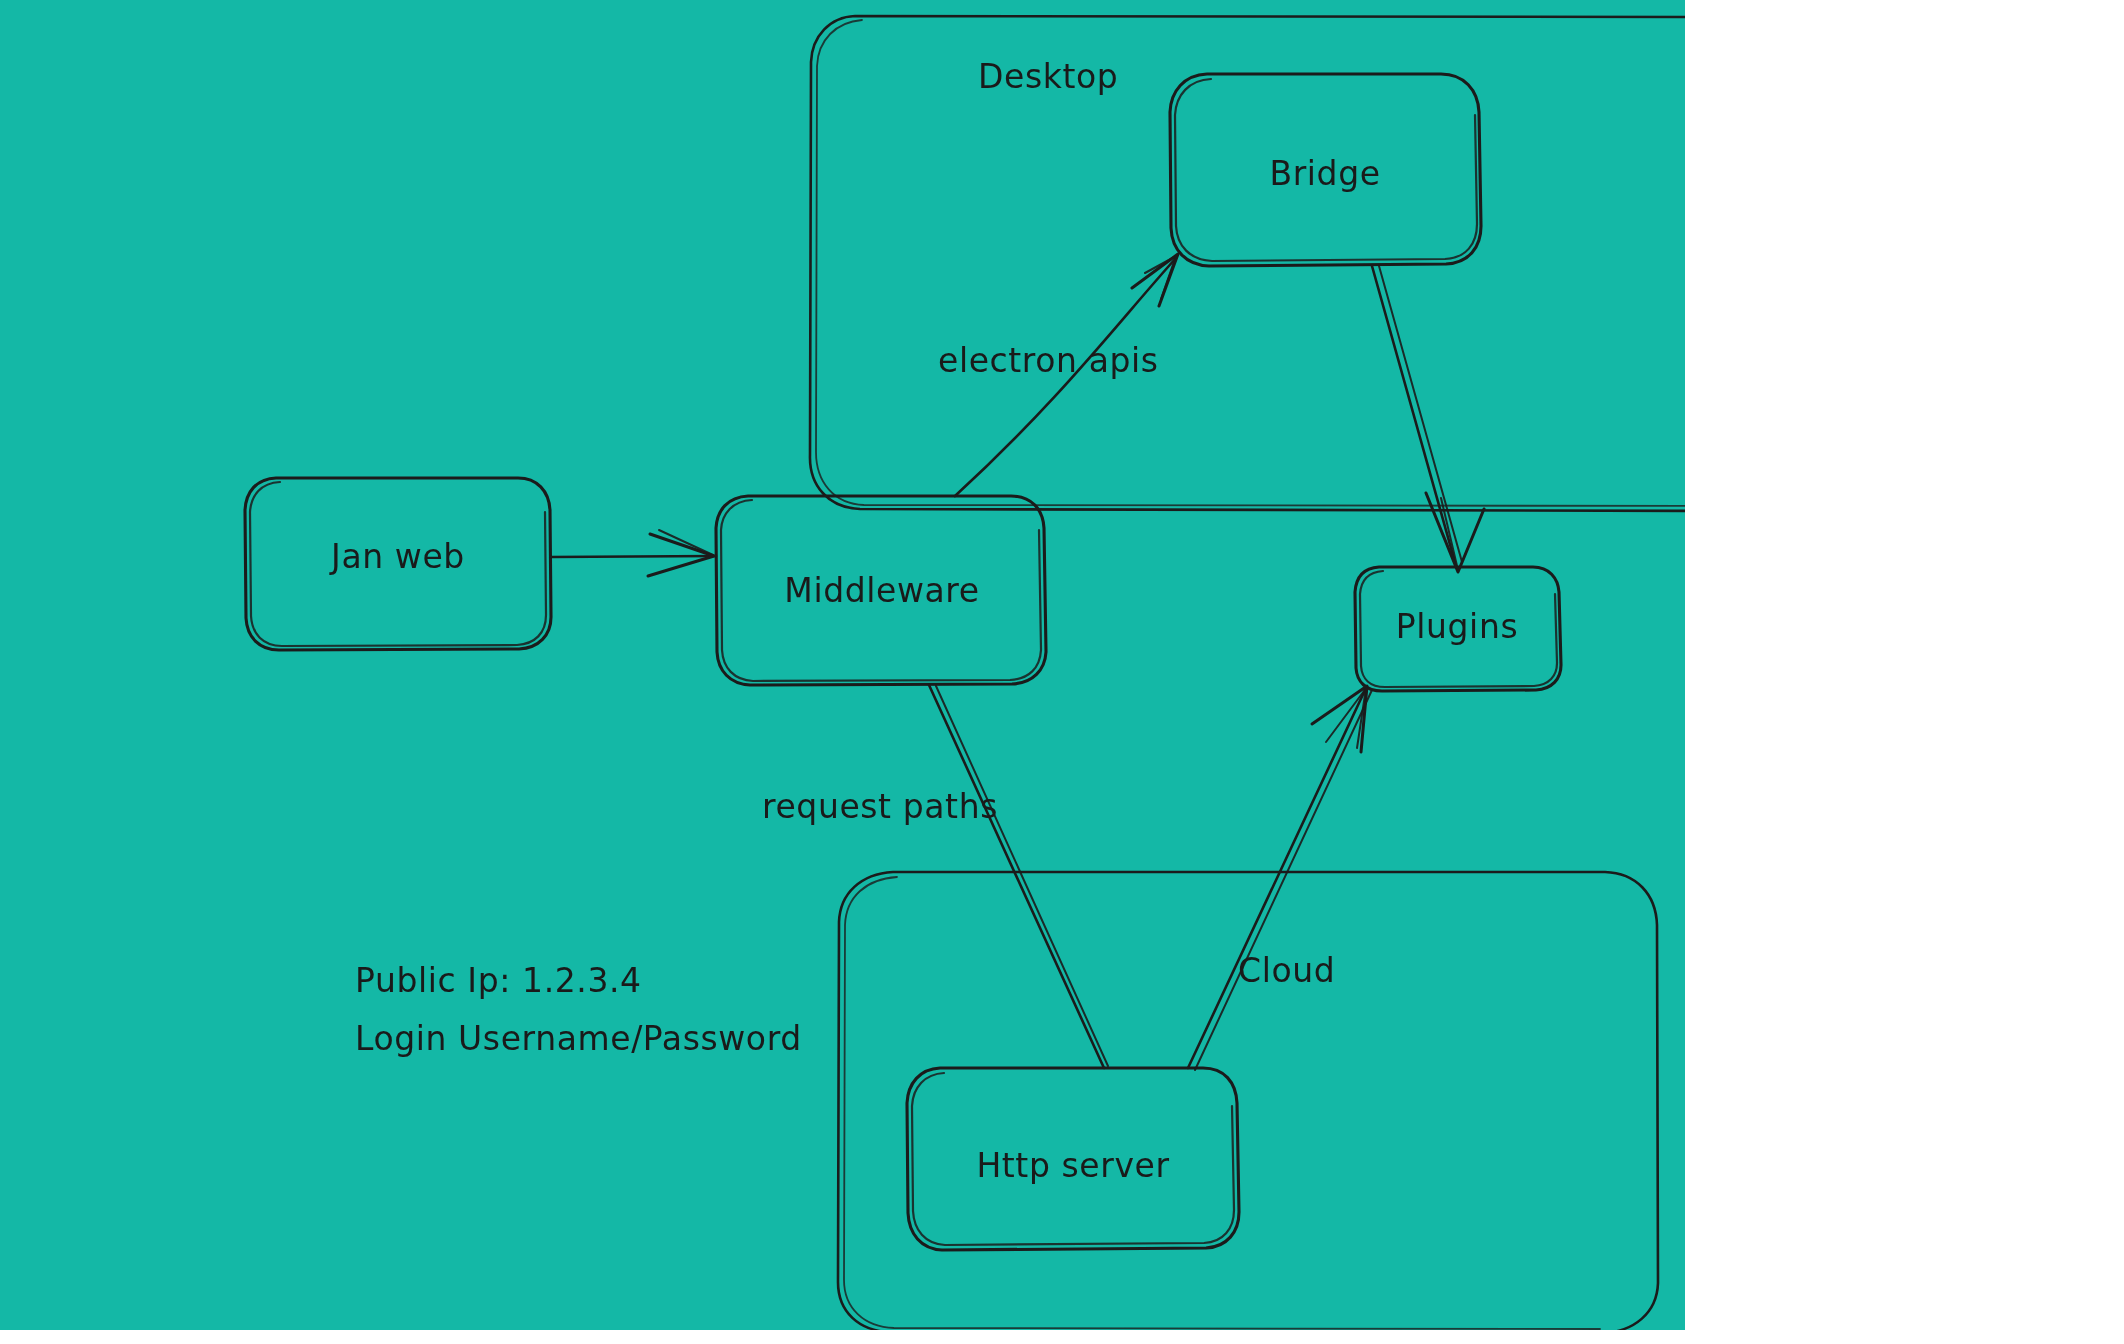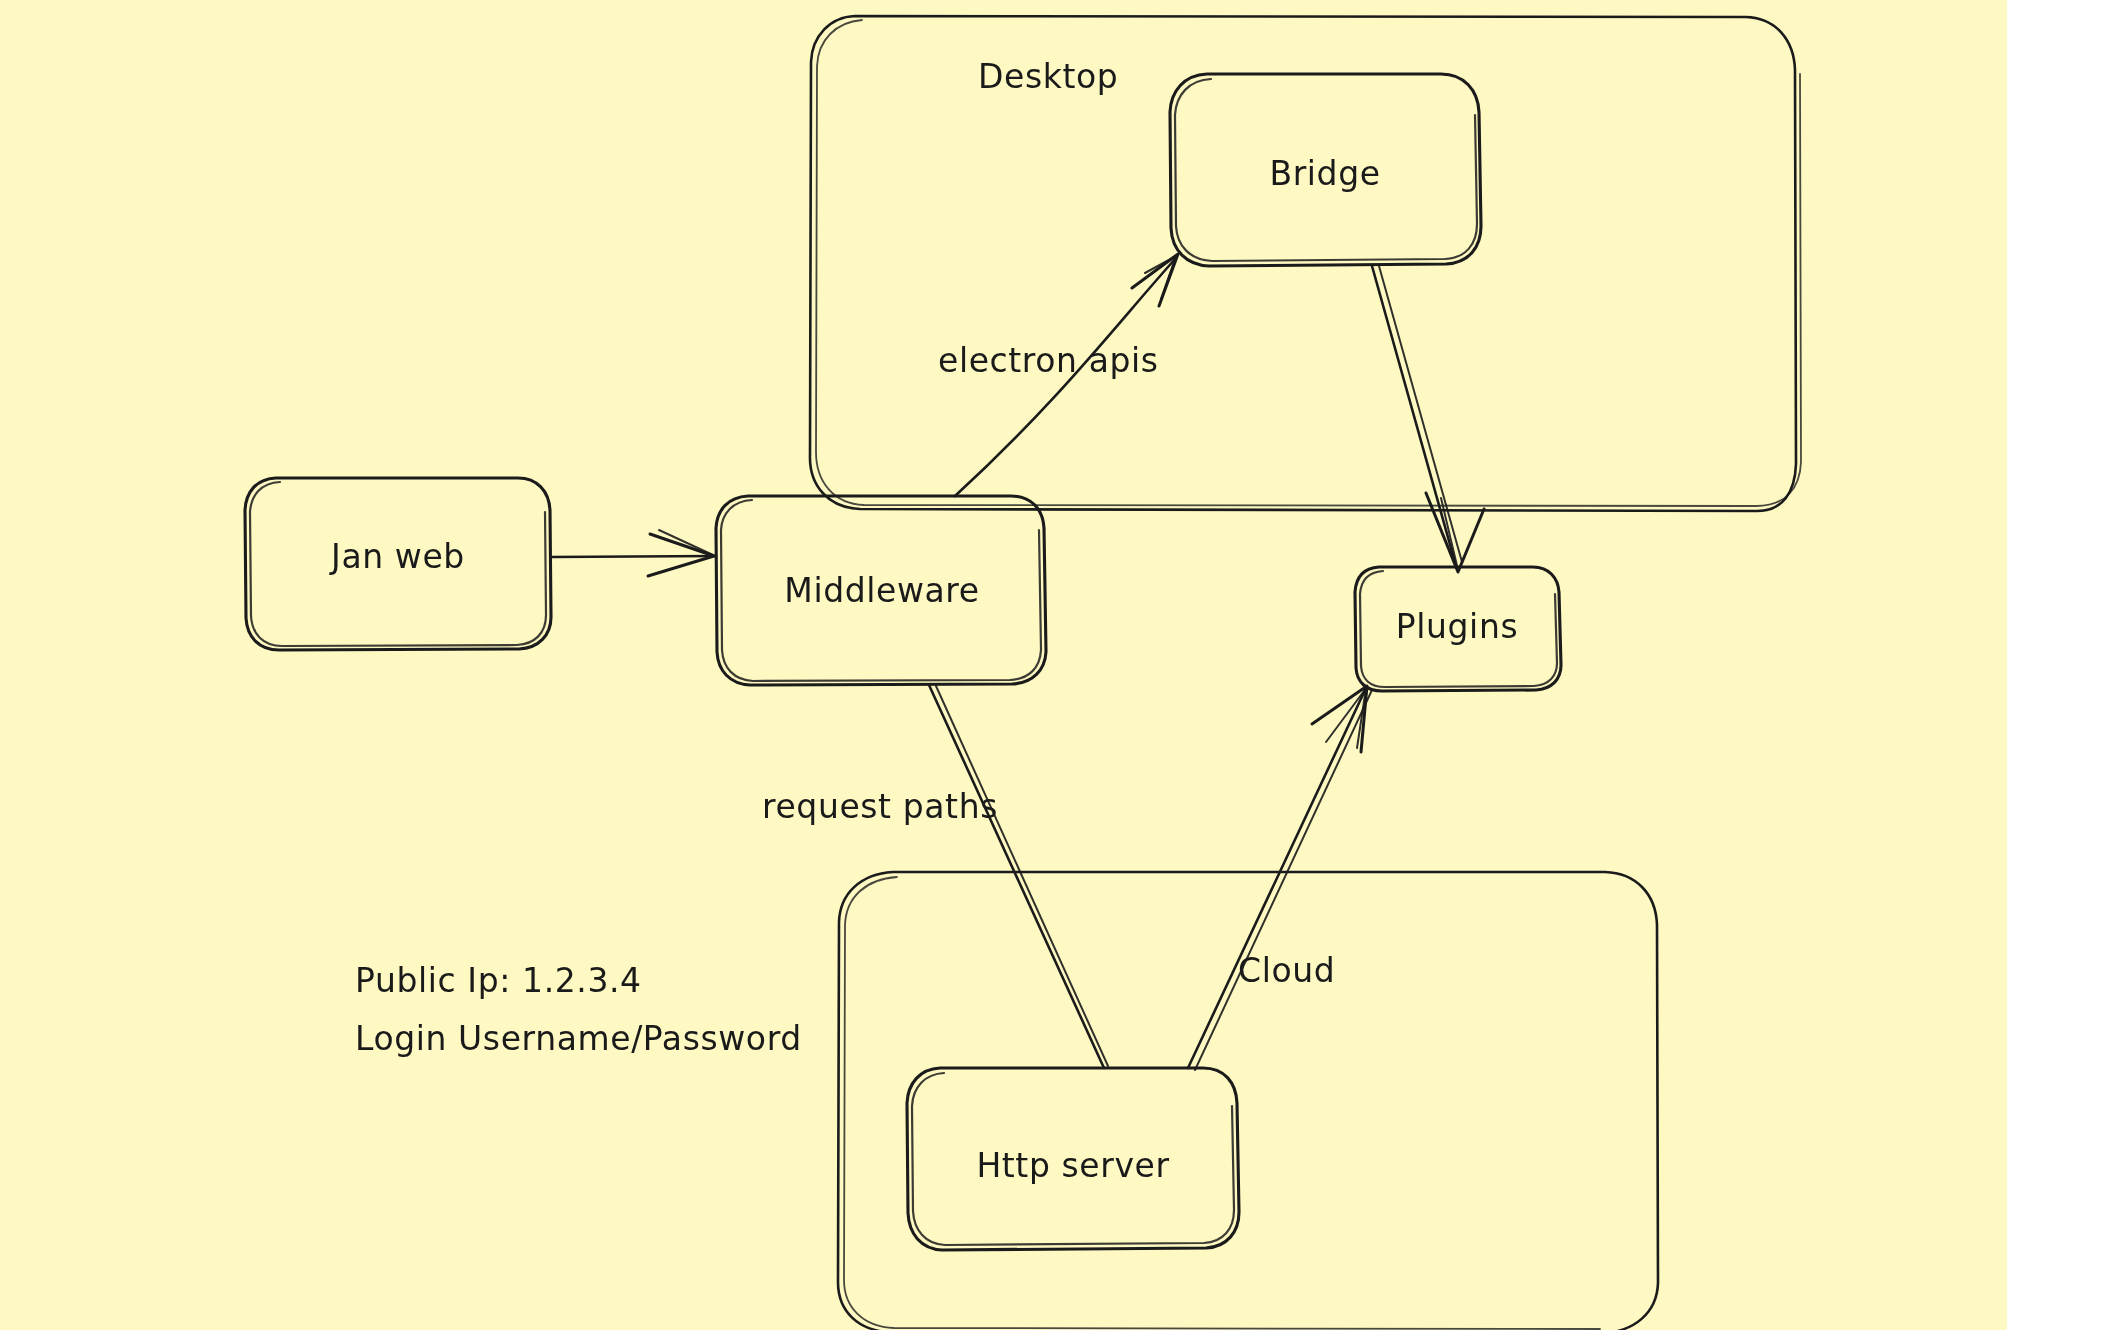--- a/index.html
+++ b/index.html
@@ -3,23 +3,23 @@
 <meta charset="utf-8">
 <title>Architecture Diagram</title>
 <style>
   html, body {
     margin: 0;
     padding: 0;
     background: #ffffff;
   }
   #canvas {
     position: relative;
-    width: 2007px;
+    width: 1685px;
     height: 1344px;
-    background: #fef9c3;
+    background: #14b8a6;
     overflow: hidden;
     font-family: "DejaVu Sans", sans-serif;
   }
   #diagram-svg {
     position: absolute;
     left: 0;
     top: 0;
     width: 2124px;
     height: 1344px;
   }

